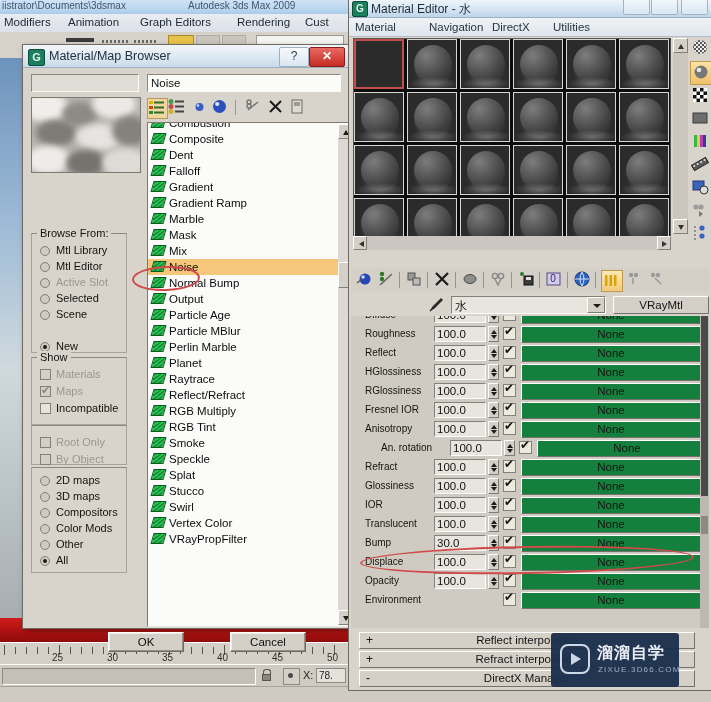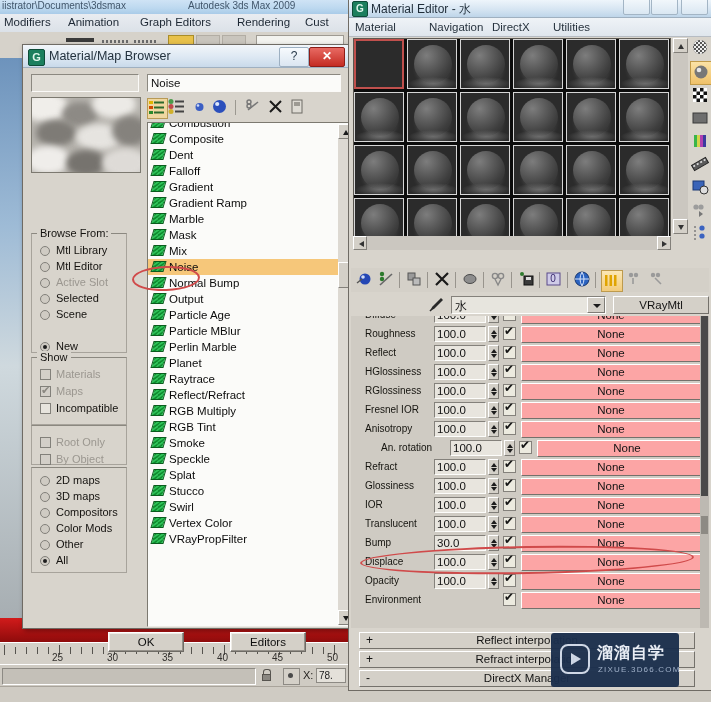--- a/index.html
+++ b/index.html
@@ -188,21 +188,21 @@
   .parrows{position:absolute;left:137px;top:1px;width:11px;height:16px;background:#d4d0c8;
     border:1px solid #fff;border-right-color:#7f7c76;border-bottom-color:#7f7c76;box-sizing:border-box;}
   .parrows .up,.parrows .dn{position:absolute;left:2px;width:0;height:0;
     border-left:3px solid transparent;border-right:3px solid transparent;}
   .parrows .up{top:3px;border-bottom:4px solid #1c1c1c;}
   .parrows .dn{top:8px;border-top:4px solid #1c1c1c;}
   .pchk{position:absolute;left:152px;top:2px;width:13px;height:13px;box-sizing:border-box;
     background:#eceadf;border:1px solid #84817b;}
   .pchk::after{content:"✔";position:absolute;left:0px;top:-4px;font-size:12px;color:#141414;}
   .pmap{position:absolute;left:170px;top:1px;width:180px;height:17px;box-sizing:border-box;
-    background:#fca5a5;border:1px solid #fff;border-right-color:#74716b;border-bottom-color:#74716b;
+    background:#15803d;border:1px solid #fff;border-right-color:#74716b;border-bottom-color:#74716b;
     font-size:11.5px;text-align:center;line-height:15px;color:#131313;}
   .params-scroll{position:absolute;right:0;top:0;width:9px;height:312px;background:#bdb9b2;}
 
   .rollouts{position:absolute;left:2px;top:632px;width:358px;height:58px;}
   .rollout{position:absolute;left:8px;width:336px;height:17px;box-sizing:border-box;
     background:#d4d0c8;border:1px solid #fff;border-right-color:#74716b;border-bottom-color:#74716b;
     font-size:11.5px;text-align:center;line-height:15px;color:#131313;}
   .rollout .pm{position:absolute;left:6px;top:0;font-size:12px;}
 
   .watermark{position:absolute;left:551px;top:633px;width:128px;height:54px;
@@ -502,21 +502,21 @@
           <span class="lab">Other</span>
         </div>
         <div class="opt" style="left: 8px; top: 86px; width: 84px; height: 14px;">
           <span class="radio on"></span>
           <span class="lab">All</span>
         </div>
       </div>
   </div>
 
   <div class="dlgbtn" style="left:85px;top:587px;width:76px">OK</div>
-  <div class="dlgbtn" style="left:207px;top:587px;width:76px">Editors</div>
+  <div class="dlgbtn" style="left:207px;top:587px;width:76px">Cancel</div>
 </div>
 
 <div class="ellipse" style="left:132px;top:266px;width:64px;height:21px;transform:rotate(-2deg);"></div>
 
 <div id="matedit">
 
   <div class="me-title">
     <div class="t-ico">G</div>
     <div class="t-text">Material Editor - 水</div>
     <div class="me-wbtn" style="right:62px"></div>

